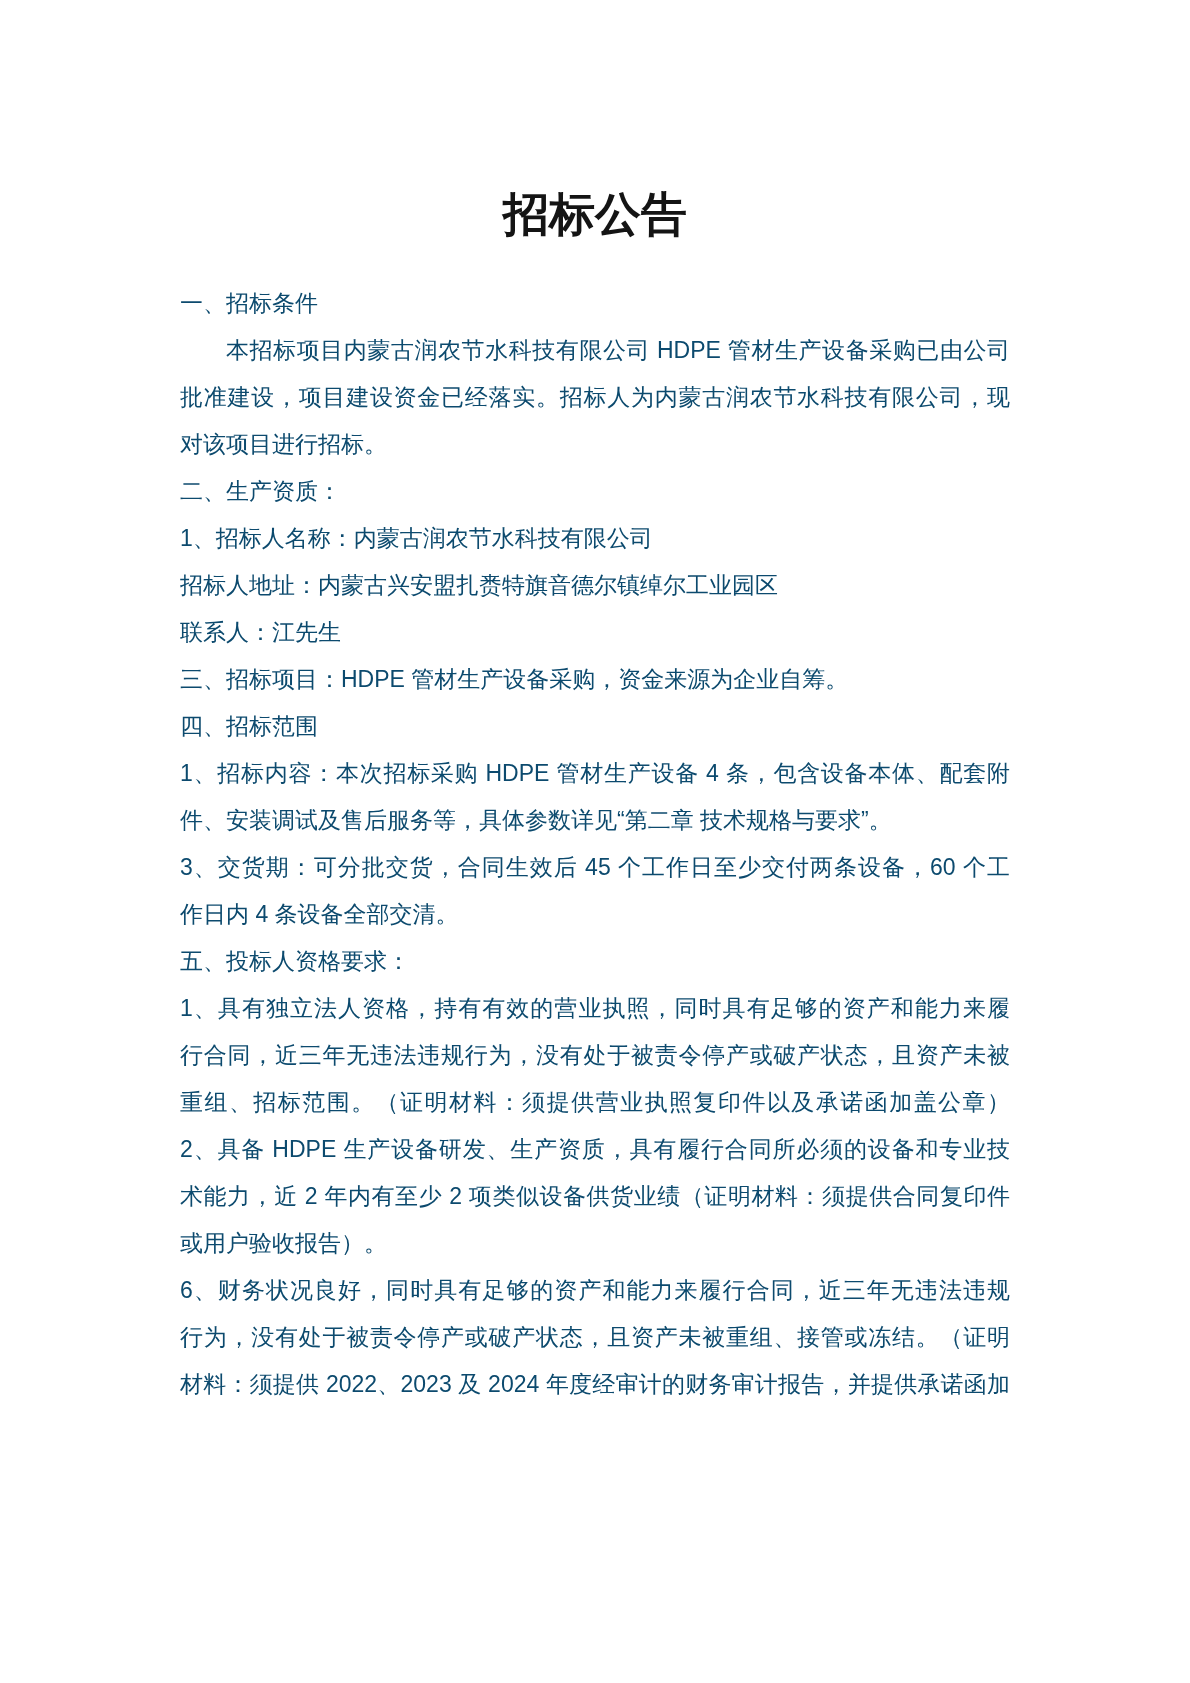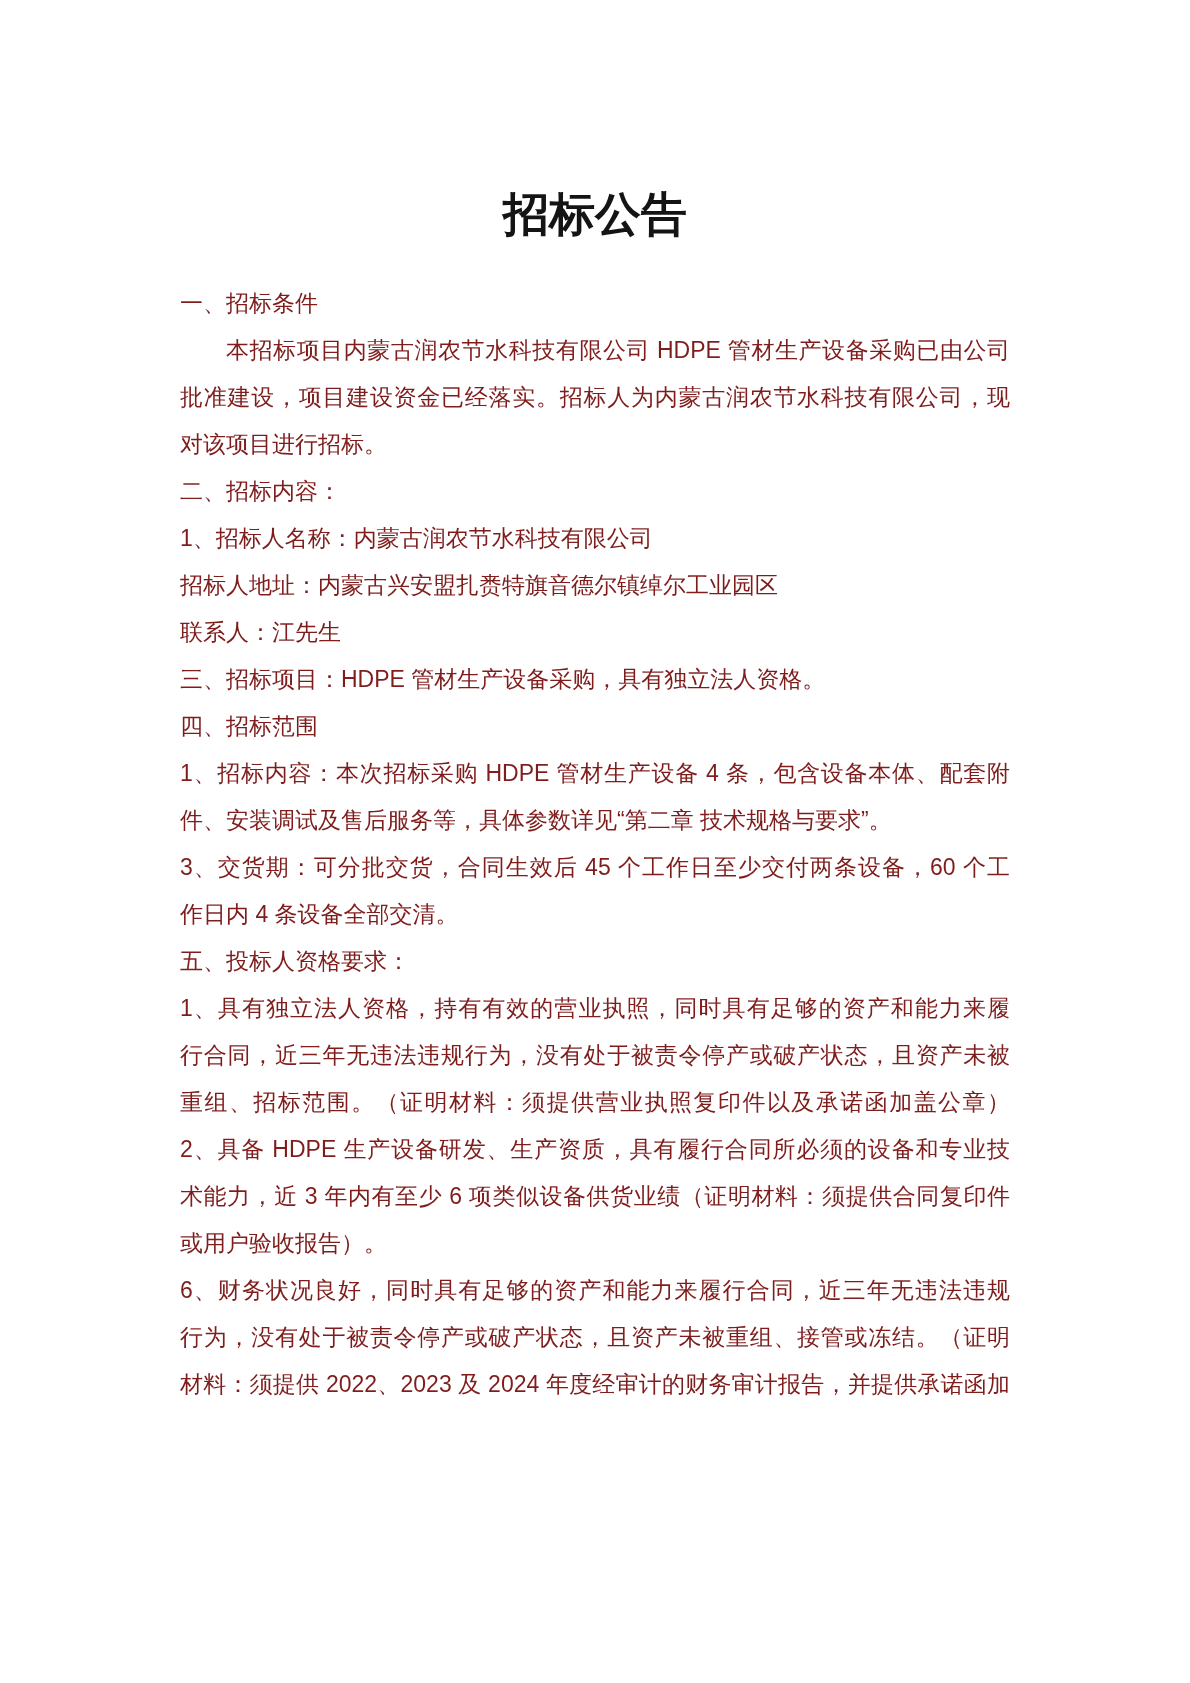--- a/index.html
+++ b/index.html
@@ -33,21 +33,21 @@
     position: absolute;
     left: 180px;
     top: 280px;
     width: 830px;
   }
   .ln {
     height: 47px;
     line-height: 47px;
     font-size: 23px;
     white-space: nowrap;
-    color: #7f1d1d;
+    color: #0c4a6e;
   }
   
   .jst {
     white-space: normal;
     text-align: justify;
     text-align-last: justify;
   }
   
   .ind {
     text-indent: 46px;
@@ -58,35 +58,35 @@
 
 <div class="page">
 
   <div class="doc-title">招标公告</div>
 
   <div class="content">
     <div class="ln">一、招标条件</div>
     <div class="ln jst ind">本招标项目内蒙古润农节水科技有限公司 HDPE 管材生产设备采购已由公司</div>
     <div class="ln jst">批准建设，项目建设资金已经落实。招标人为内蒙古润农节水科技有限公司，现</div>
     <div class="ln">对该项目进行招标。</div>
-    <div class="ln">二、招标内容：</div>
+    <div class="ln">二、生产资质：</div>
     <div class="ln">1、招标人名称：内蒙古润农节水科技有限公司</div>
     <div class="ln">招标人地址：内蒙古兴安盟扎赉特旗音德尔镇绰尔工业园区</div>
     <div class="ln">联系人：江先生</div>
-    <div class="ln">三、招标项目：HDPE 管材生产设备采购，具有独立法人资格。</div>
+    <div class="ln">三、招标项目：HDPE 管材生产设备采购，资金来源为企业自筹。</div>
     <div class="ln">四、招标范围</div>
     <div class="ln jst">1、招标内容：本次招标采购 HDPE 管材生产设备 4 条，包含设备本体、配套附</div>
     <div class="ln">件、安装调试及售后服务等，具体参数详见“第二章 技术规格与要求”。</div>
     <div class="ln jst">3、交货期：可分批交货，合同生效后 45 个工作日至少交付两条设备，60 个工</div>
     <div class="ln">作日内 4 条设备全部交清。</div>
     <div class="ln">五、投标人资格要求：</div>
     <div class="ln jst">1、具有独立法人资格，持有有效的营业执照，同时具有足够的资产和能力来履</div>
     <div class="ln jst">行合同，近三年无违法违规行为，没有处于被责令停产或破产状态，且资产未被</div>
     <div class="ln jst">重组、招标范围。（证明材料：须提供营业执照复印件以及承诺函加盖公章）</div>
     <div class="ln jst">2、具备 HDPE 生产设备研发、生产资质，具有履行合同所必须的设备和专业技</div>
-    <div class="ln jst">术能力，近 3 年内有至少 6 项类似设备供货业绩（证明材料：须提供合同复印件</div>
+    <div class="ln jst">术能力，近 2 年内有至少 2 项类似设备供货业绩（证明材料：须提供合同复印件</div>
     <div class="ln">或用户验收报告）。</div>
     <div class="ln jst">6、财务状况良好，同时具有足够的资产和能力来履行合同，近三年无违法违规</div>
     <div class="ln jst">行为，没有处于被责令停产或破产状态，且资产未被重组、接管或冻结。（证明</div>
     <div class="ln jst">材料：须提供 2022、2023 及 2024 年度经审计的财务审计报告，并提供承诺函加</div>
   </div>
 
 </div>
 
 </body></html>

